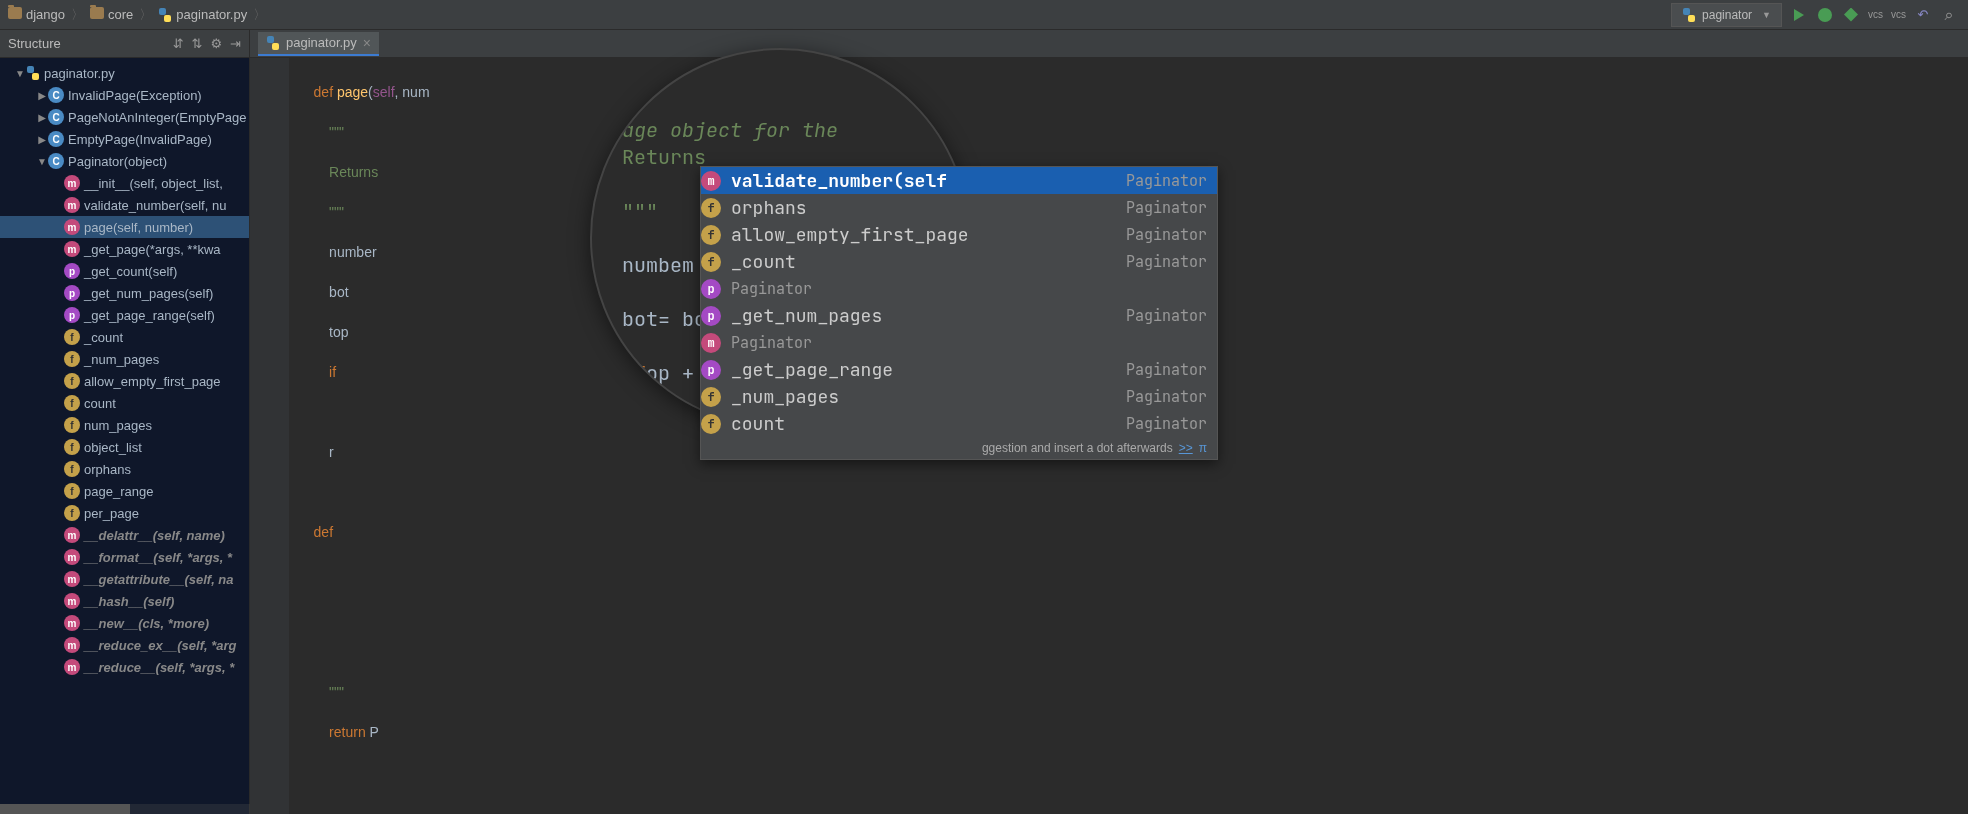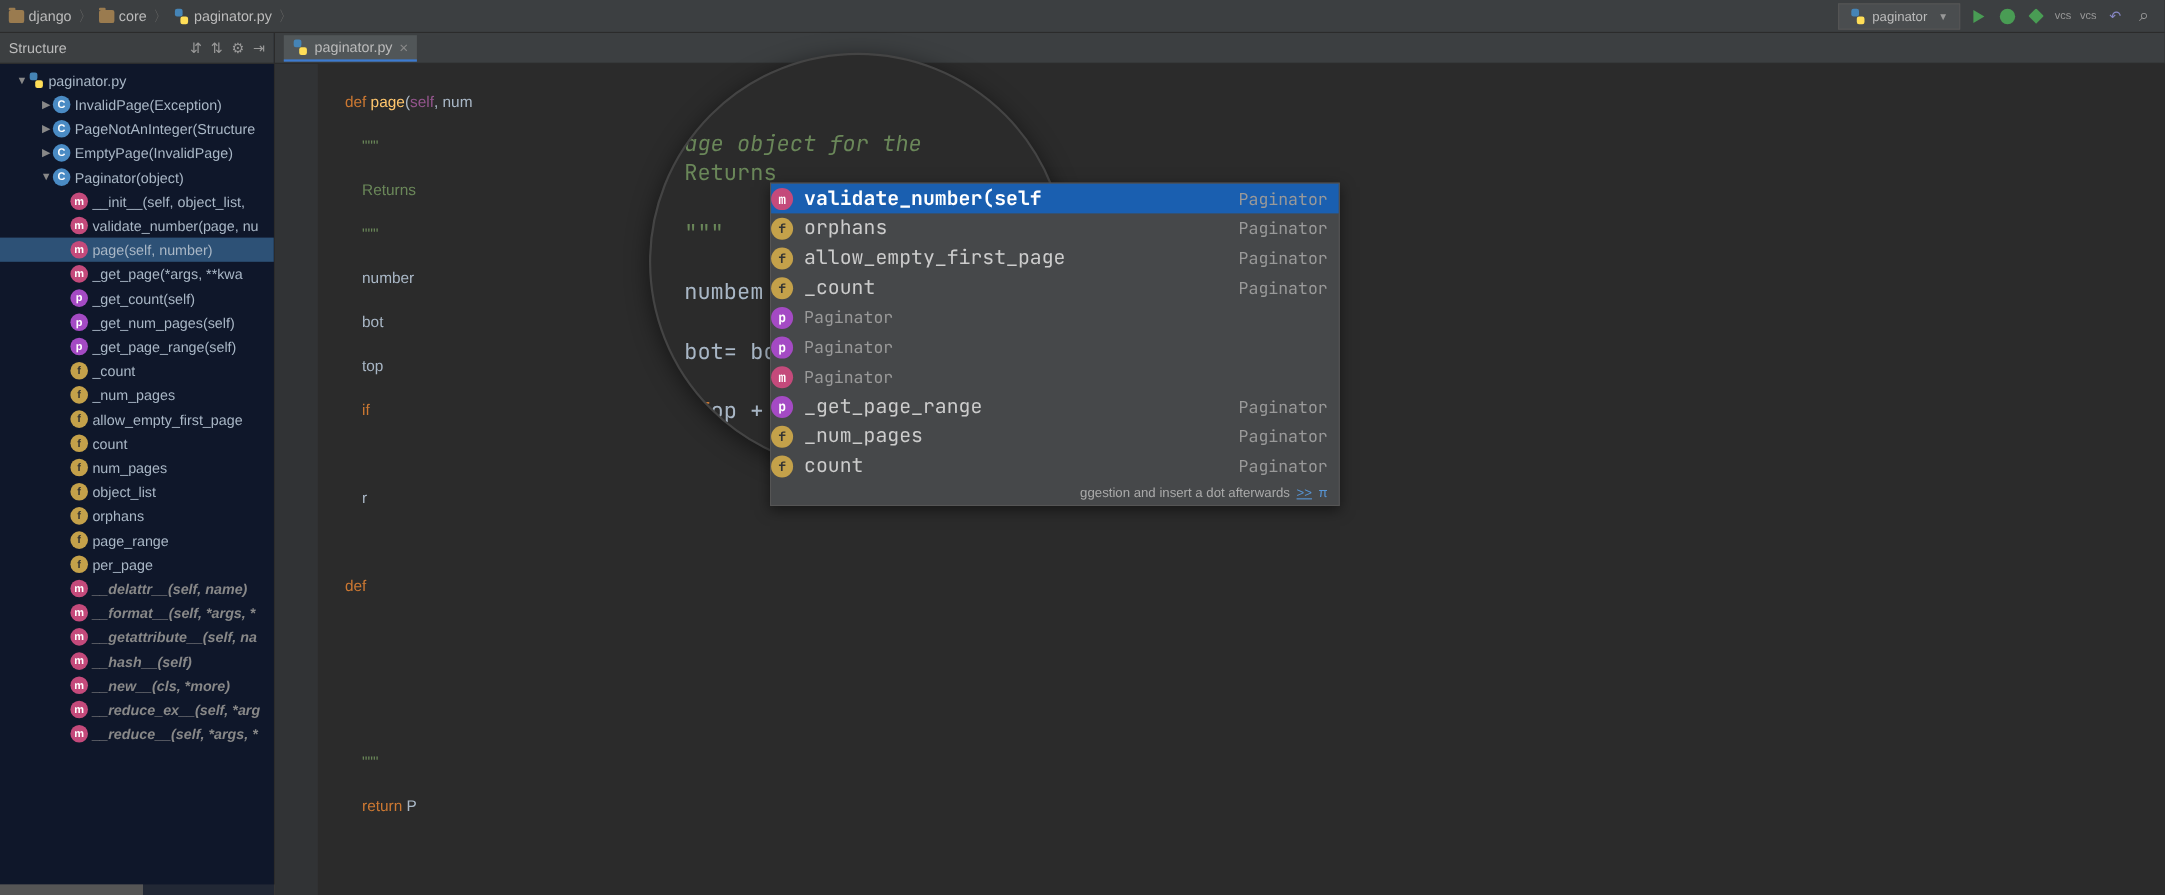--- a/index.html
+++ b/index.html
@@ -1,19 +1,19 @@
 <!DOCTYPE html>
 <html><head>
 <meta charset="utf-8">
 <style>
 * { margin: 0; padding: 0; box-sizing: border-box; }
 body { font-family: sans-serif; font-size: 13px; background: #2b2b2b; color: #a9b7c6; overflow: hidden; width: 1968px; height: 814px; }
 .navbar { height: 30px; background: #3c3f41; display: flex; align-items: center; border-bottom: 1px solid #2b2b2b; }
 .breadcrumb { display: flex; align-items: center; gap: 6px; padding-left: 8px; }
-.breadcrumb-item { display: flex; align-items: center; gap: 4px; color: #bbbbbb; font-size: 13px; }
+.breadcrumb-item { display: flex; gap: 4px; color: #bbbbbb; font-size: 13px; }
 .breadcrumb-sep { color: #666; }
 .folder-icon { width: 14px; height: 12px; background: #9a7b4f; border-radius: 2px; display: inline-block; position: relative; }
 .folder-icon::before { content: ''; position: absolute; top: -2px; left: 0; width: 6px; height: 2px; background: #9a7b4f; border-radius: 1px 1px 0 0; }
 .py-icon { width: 14px; height: 16px; display: inline-block; position: relative; }
 .py-icon::before { content: ''; position: absolute; width: 7px; height: 7px; background: #4584b6; border-radius: 2px; top: 1px; left: 1px; }
 .py-icon::after { content: ''; position: absolute; width: 7px; height: 7px; background: #ffde57; border-radius: 2px; bottom: 1px; right: 1px; }
 .nav-right { margin-left: auto; display: flex; align-items: center; gap: 8px; padding-right: 10px; }
 .run-config { background: #4a4d4f; border: 1px solid #555; padding: 3px 10px; display: flex; align-items: center; gap: 6px; font-size: 12px; color: #bbb; }
 .tb-icon { width: 18px; height: 18px; display: inline-flex; align-items: center; justify-content: center; cursor: pointer; }
 .play-icon { width: 0; height: 0; border-left: 10px solid #499c54; border-top: 6px solid transparent; border-bottom: 6px solid transparent; }
@@ -134,39 +134,39 @@
       </div>
       <div id="tree-items">
           <div class="tree-item l2">
             <span class="arrow">▶</span>
             <span class="class-icon">C</span>
             <span>InvalidPage(Exception)</span>
           </div>
           <div class="tree-item l2">
             <span class="arrow">▶</span>
             <span class="class-icon">C</span>
-            <span>PageNotAnInteger(Structure</span>
+            <span>PageNotAnInteger(EmptyPage</span>
           </div>
           <div class="tree-item l2">
             <span class="arrow">▶</span>
             <span class="class-icon">C</span>
             <span>EmptyPage(InvalidPage)</span>
           </div>
           <div class="tree-item l2">
             <span class="arrow">▼</span>
             <span class="class-icon">C</span>
             <span>Paginator(object)</span>
           </div>
           <div class="tree-item l3">
             <span class="method-icon">m</span>
             <span>__init__(self, object_list,</span>
           </div>
           <div class="tree-item l3">
             <span class="method-icon">m</span>
-            <span>validate_number(page, nu</span>
+            <span>validate_number(self, nu</span>
           </div>
           <div class="tree-item l3 highlighted">
             <span class="method-icon">m</span>
             <span>page(self, number)</span>
           </div>
           <div class="tree-item l3">
             <span class="method-icon">m</span>
             <span>_get_page(*args, **kwa</span>
           </div>
           <div class="tree-item l3">
@@ -340,20 +340,21 @@
             <span class="comp-icon f">f</span>
             <span class="comp-name">_count</span>
             <span class="comp-class">Paginator</span>
           </div>
           <div class="comp-item">
             <span class="comp-icon p">p</span>
             <span class="comp-class">Paginator</span>
           </div>
           <div class="comp-item">
             <span class="comp-icon p">p</span>
+            <span class="comp-name">_get_num_pages</span>
             <span class="comp-class">Paginator</span>
           </div>
           <div class="comp-item">
             <span class="comp-icon m">m</span>
             <span class="comp-class">Paginator</span>
           </div>
           <div class="comp-item">
             <span class="comp-icon p">p</span>
             <span class="comp-name">_get_page_range</span>
             <span class="comp-class">Paginator</span>

